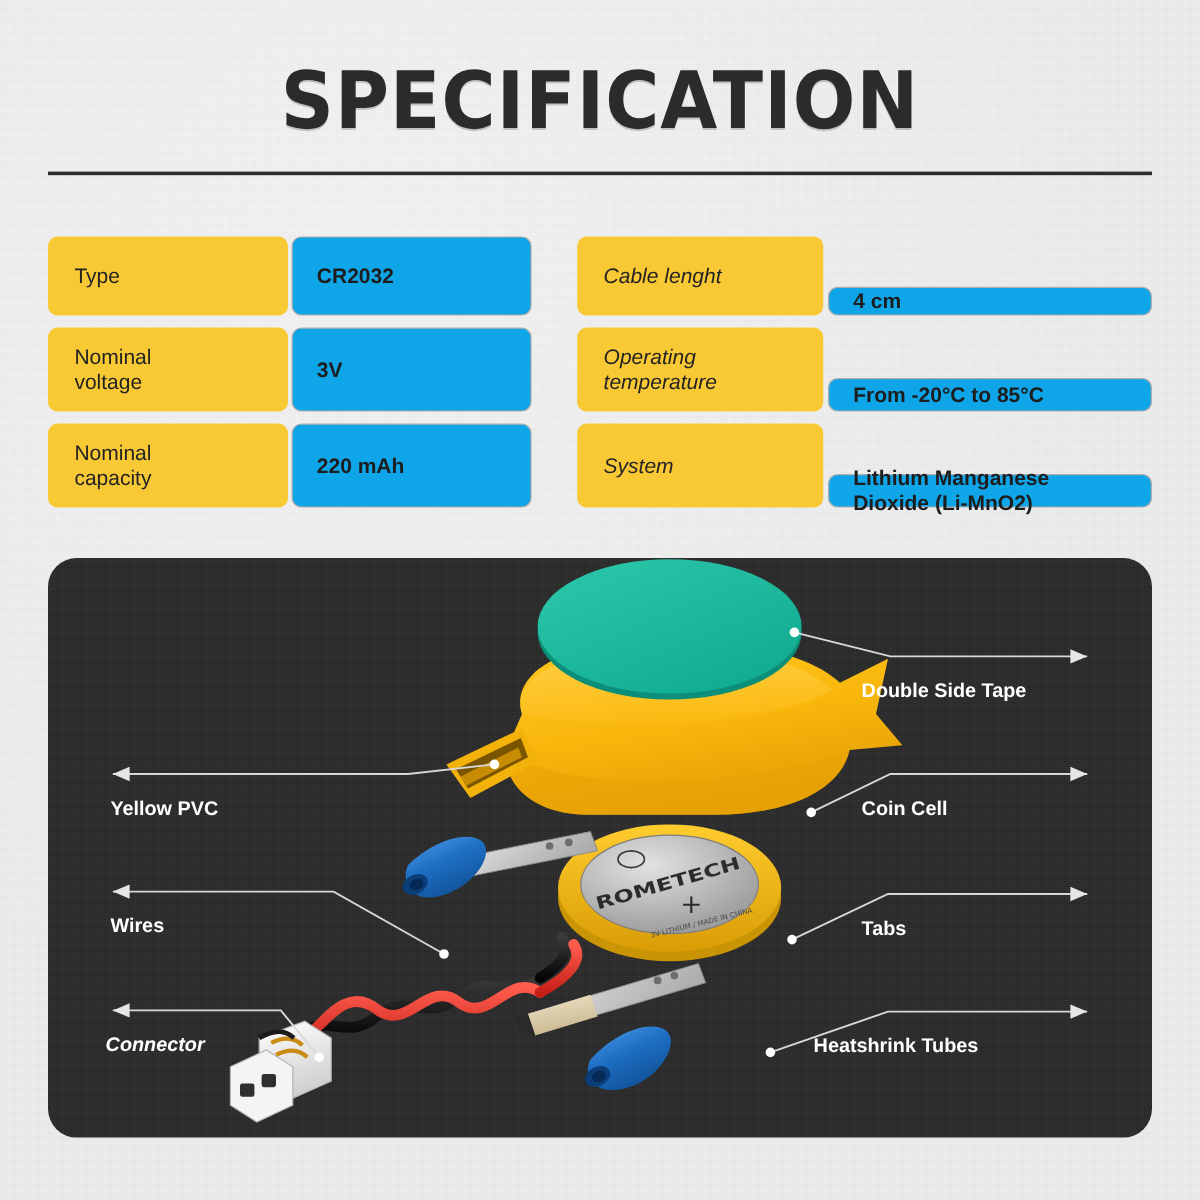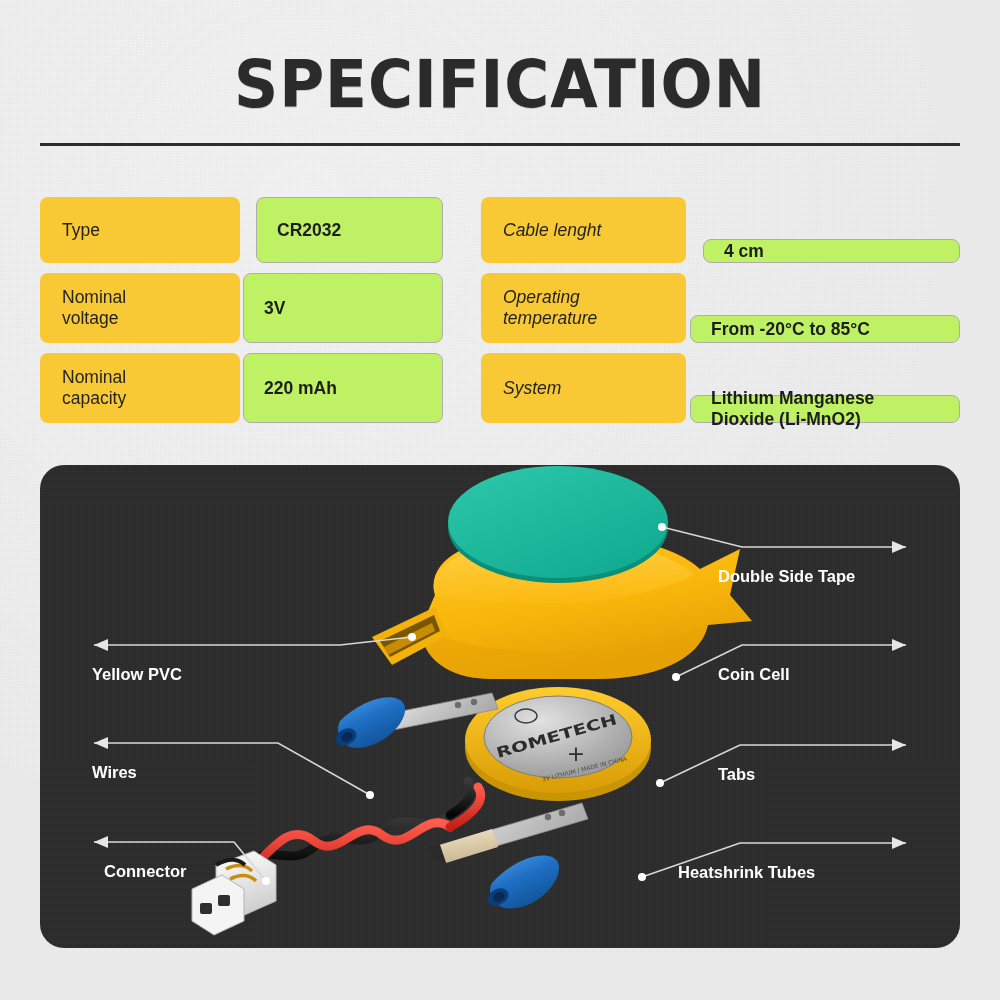--- a/index.html
+++ b/index.html
@@ -38,39 +38,39 @@
     background:#2d2d2d;
   }
 
   
   .spec{ position:absolute; left:40px; top:197px; width:920px; }
   .spec-col{ position:absolute; top:0; }
   .col-left{ left:0; width:403px; }
   .col-right{ left:441px; width:479px; }
 
   .spec-row{ display:flex; align-items:stretch; margin-bottom:10px; }
-  .row-h1{ height:66px;gap:13px; }
+  .row-h1{ height:66px; }
   .row-h2{ height:70px; }
 
   .spec-key{
     background:#F9C935;
     border-radius:8px;
     display:flex; align-items:center;
     padding:0 22px;
     color:#232323;
     font-size:17.5px;
     line-height:1.18;
     font-weight:normal;
     flex:0 0 auto;
   }
   .col-left .spec-key{ width:200px; }
   .col-right .spec-key{ width:205px;font-style:italic; }
 
   .spec-val{
-    background:#bef264;
+    background:#0ea5e9;
     border:1px solid #adadad;
     border-radius:8px;
     display:flex; align-items:center;
     padding:0 20px;
     color:#1d1d1d;
     font-size:17.5px;
     font-weight:bold;
     line-height:1.2;
     flex:1 1 auto;
     margin-left:5px;
@@ -313,21 +313,21 @@
         <circle cx="226" cy="416" r="4"></circle>
         <circle cx="622" cy="62" r="4"></circle>
         <circle cx="636" cy="212" r="4"></circle>
         <circle cx="620" cy="318" r="4"></circle>
         <circle cx="602" cy="412" r="4"></circle>
       </g>
     </svg>
 
     <div class="callout" style="left:52px; top:152px;text-align:center;">Yellow PVC</div>
     <div class="callout" style="left:52px; top:250px;">Wires</div>
-    <div class="callout" style="left:64px; top:349px;">Connector</div>
+    <div class="callout" style="left:48px; top:349px;font-style:italic;">Connector</div>
 
     <div class="callout right" style="left:678px; top:54px;">Double Side Tape</div>
     <div class="callout right" style="left:678px; top:152px;">Coin Cell</div>
     <div class="callout right" style="left:678px; top:252px;">Tabs</div>
     <div class="callout right" style="left:638px; top:350px;">Heatshrink Tubes</div>
 
   </div>
 </div>
 
 </body></html>

